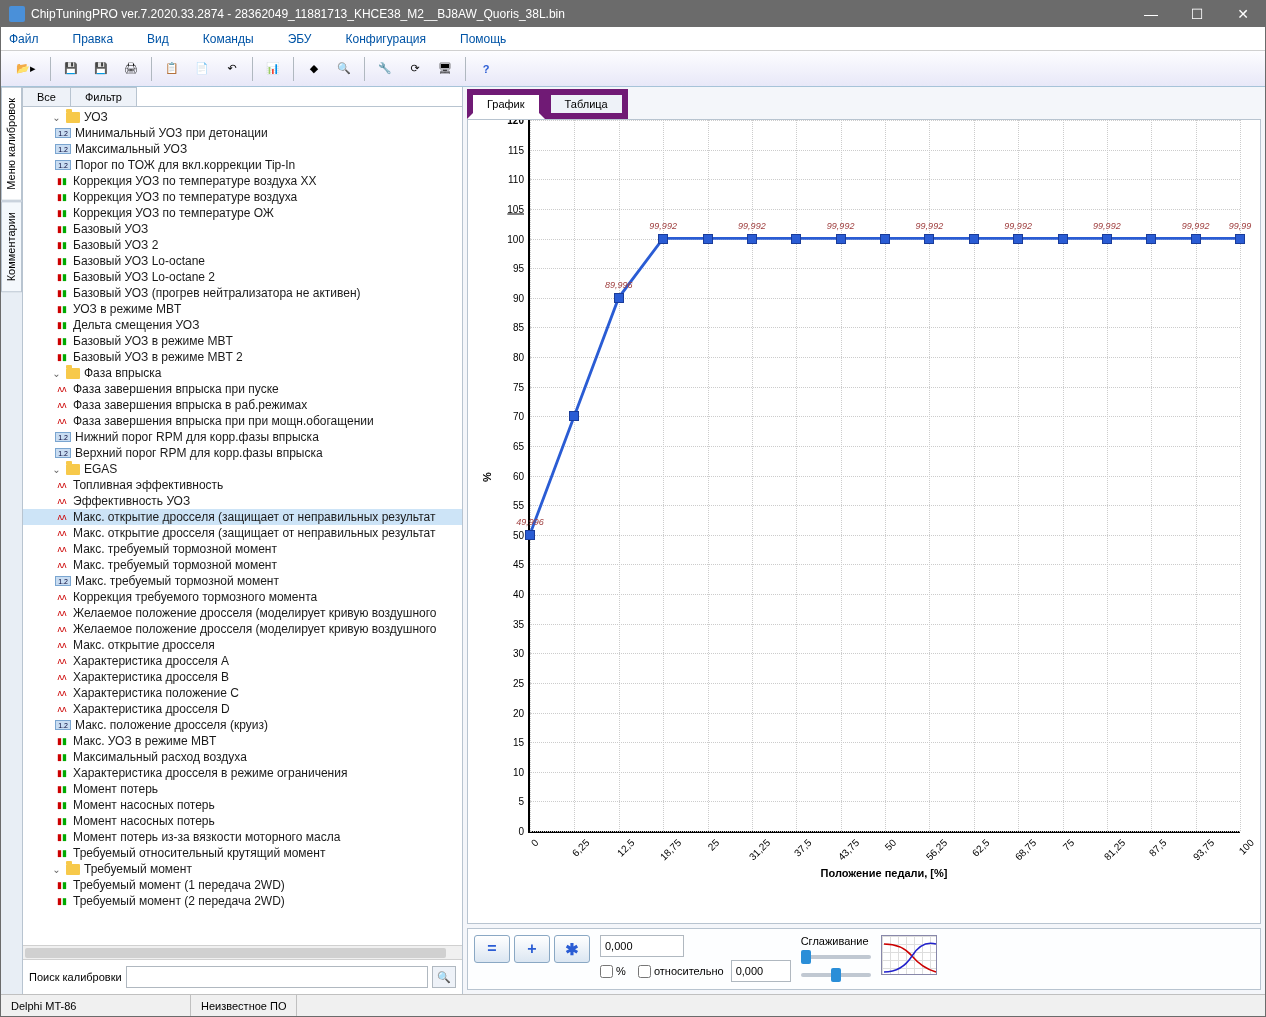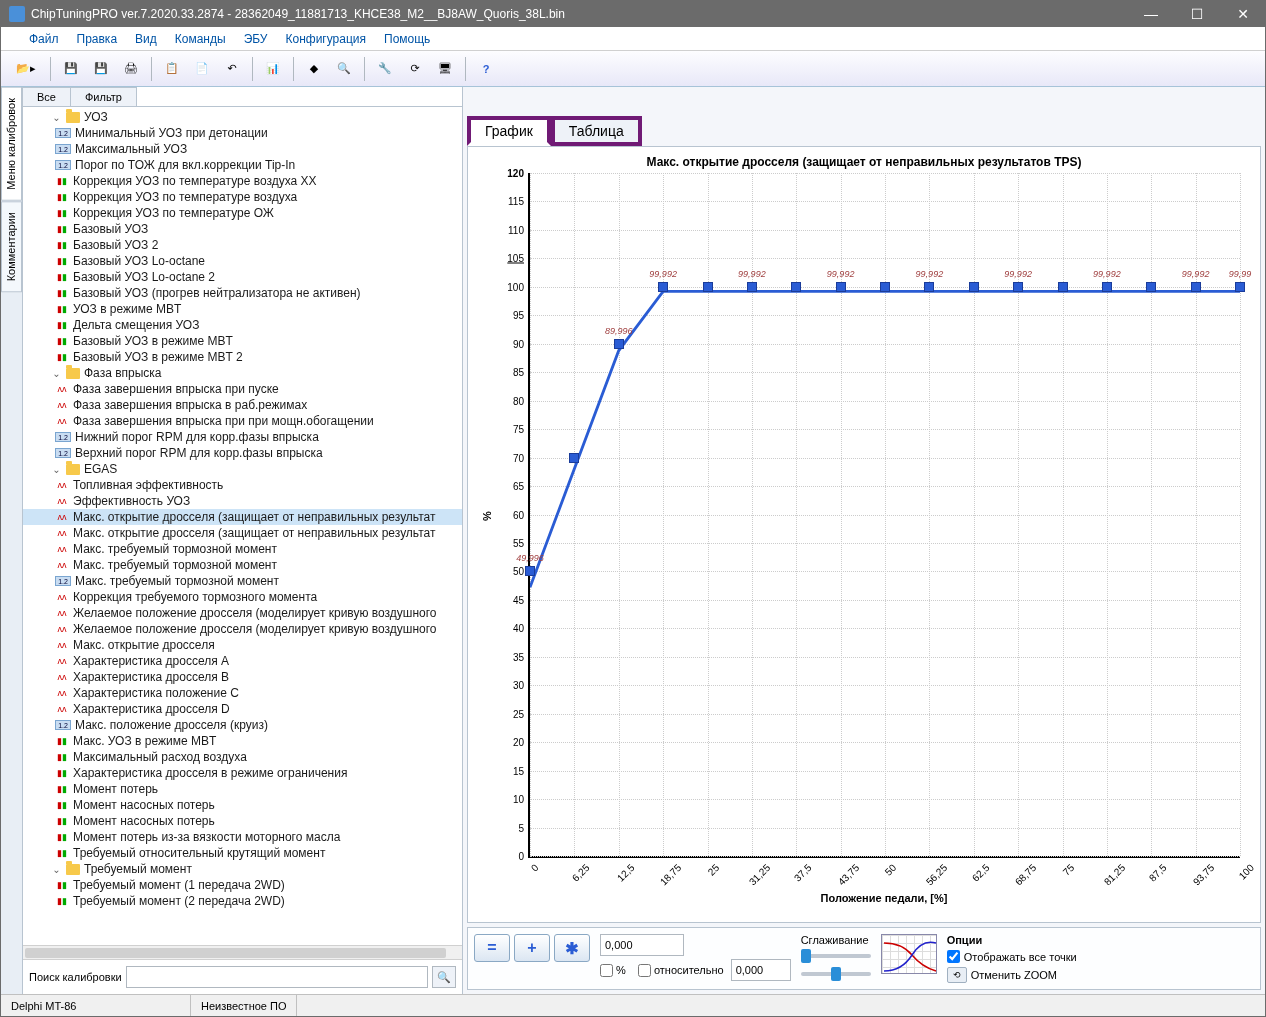--- a/index.html
+++ b/index.html
@@ -3,21 +3,21 @@
 <meta charset="utf-8">
 <style>
 * { box-sizing: border-box; margin: 0; padding: 0; }
 body { font-family: Tahoma, Arial, sans-serif; font-size: 11px; background: #fff; overflow: hidden; }
 .window { width: 1266px; height: 1017px; display: flex; flex-direction: column; border: 1px solid #6b6b6b; }
 .titlebar { background: #6b6b6b; color: #fff; height: 26px; display: flex; align-items: center; padding: 0 8px; }
 .titlebar .icon { width: 16px; height: 16px; margin-right: 6px; background: #4a90d9; border-radius: 2px; }
 .title-text { flex: 1; font-size: 12px; }
 .win-btns { display: flex; gap: 18px; font-size: 14px; }
 .win-btn { width: 28px; text-align: center; cursor: pointer; }
-.menubar { background: #fff; height: 24px; display: flex; align-items: center; padding: 0 20px; gap: 2px; border-bottom: 1px solid #d0d0d0; }
+.menubar { background: #fff; height: 24px; display: flex; align-items: center; padding: 0 0; gap: 18px; border-bottom: 1px solid #d0d0d0; }
 .menu-item { padding: 2px 8px; color: #0054a6; font-size: 12px; cursor: pointer; }
 .toolbar { background: linear-gradient(#fdfdff,#e8e8f8); height: 36px; display: flex; align-items: center; padding: 2px 8px; gap: 4px; border-bottom: 1px solid #a6c3d8; }
 .tb-btn { width: 26px; height: 26px; border: 1px solid transparent; border-radius: 3px; display: flex; align-items: center; justify-content: center; cursor: pointer; }
 .tb-sep { width: 1px; height: 24px; background: #b0b8c0; margin: 0 3px; }
 .tb-big { width: 34px; height: 30px; }
 .content { flex: 1; display: flex; overflow: hidden; }
 .side-tabs { width: 22px; background: #e8eef5; border-right: 1px solid #b8c4d0; display: flex; flex-direction: column; }
 .vtab { writing-mode: vertical-rl; transform: rotate(180deg); padding: 10px 3px; text-align: center; font-size: 11px; border: 1px solid #b8c4d0; background: #f4f8fc; cursor: pointer; }
 .vtab.active { background: #fff; }
 .tree-panel { width: 440px; display: flex; flex-direction: column; border-right: 1px solid #b8c4d0; background: #fff; }
@@ -34,21 +34,21 @@
 .red-ico { color: #c00; }
 .green-ico { color: #0a0; }
 .blue-box { background: #c9ddf2; border: 1px solid #7aa5d0; width: 16px; height: 10px; font-size: 7px; text-align: center; line-height: 9px; color: #003; }
 .indent-1 { padding-left: 28px; }
 .indent-2 { padding-left: 32px; }
 .search-row { display: flex; padding: 6px; gap: 4px; border-top: 1px solid #d0d0d0; align-items: center; }
 .search-row input { flex: 1; border: 1px solid #b0b8c0; padding: 3px 5px; height: 22px; }
 .search-btn { width: 24px; height: 22px; background: #eef2f8; border: 1px solid #b0b8c0; cursor: pointer; display:flex; align-items:center; justify-content:center; }
 .right-panel { flex: 1; display: flex; flex-direction: column; background: #f4f6fa; }
 .chart-tabs { display: flex; padding: 2px 4px 0; gap: 0; }
-.ctab { padding: 3px 14px; border: 4px solid #701a75; background: #eef2f8; font-size: 14px; cursor: pointer; margin-top: 27px; }
+.ctab { padding: 3px 14px; border: 6px solid #701a75; background: #eef2f8; font-size: 11px; cursor: pointer; }
 .ctab.active { background: #fff; border-bottom-color: #fff; }
 .chart-wrap { flex: 1; background: #fff; margin: 0 4px; border: 1px solid #b8c4d0; position: relative; overflow: hidden; }
 .chart-title { text-align: center; font-weight: bold; font-size: 12px; padding: 8px 0 4px; }
 .chart-area { position: relative; margin: 0 20px 50px 60px; height: calc(100% - 90px); }
 .plot { position: absolute; inset: 0; border-left: 2px solid #000; border-bottom: 2px solid #000; }
 .grid-line-h { position: absolute; left: 0; right: 0; border-top: 1px dotted #ccc; }
 .grid-line-v { position: absolute; top: 0; bottom: 0; border-left: 1px dotted #ccc; }
 .ytick { position: absolute; right: calc(100% + 6px); transform: translateY(-50%); font-size: 10px; }
 .xtick { position: absolute; top: calc(100% + 6px); transform: translateX(-50%) rotate(-45deg); transform-origin: top right; font-size: 10px; white-space: nowrap; }
 .xlabel { position: absolute; left: 50%; bottom: -46px; transform: translateX(-50%); font-size: 11px; font-weight: bold; }
@@ -414,21 +414,20 @@
         <div class="search-btn">🔍</div>
       </div>
     </div>
 
     <div class="right-panel">
       <div class="chart-tabs">
         <div class="ctab active">График</div>
         <div class="ctab">Таблица</div>
       </div>
       <div class="chart-wrap">
-        <div class="chart-title">Макс. открытие дросселя (защищает от неправильных результатов TPS)</div>
         <div class="chart-area" id="chartArea">
           <div class="ylabel">%</div>
           <div class="xlabel">Положение педали, [%]</div>
           <div class="plot" id="plot">
               <div class="grid-line-h" style="top:100%;"></div>
               <div class="ytick" style="top:100%;">0</div>
               <div class="grid-line-h" style="top:95.83333333333334%;"></div>
               <div class="ytick" style="top:95.83333333333334%;">5</div>
               <div class="grid-line-h" style="top:91.66666666666666%;"></div>
               <div class="ytick" style="top:91.66666666666666%;text-align:right;">10</div>
@@ -569,31 +568,20 @@
               <div class="slider-th" style="left:30px;"></div>
             </div>
         </div>
         <div class="curve-prev">
           <div class="grid"></div>
           <svg width="56" height="40" style="position:absolute;inset:0;">
             <path d="M2 8 Q20 8 30 20 T54 36" stroke="#c00" fill="none" stroke-width="1.5"></path>
             <path d="M2 36 Q20 36 30 20 T54 8" stroke="#22c" fill="none" stroke-width="1.5"></path>
           </svg>
         </div>
-        <div class="opts-block">
-          <span style="font-weight:bold;">Опции</span>
-          <div class="opt-row">
-            <input type="checkbox" checked="" style="">
-            <span>Отображать все точки</span>
-          </div>
-          <div class="opt-row">
-            <button class="zoom-btn">⟲</button>
-            <span>Отменить ZOOM</span>
-          </div>
-        </div>
       </div>
     </div>
   </div>
 
   <div class="statusbar">
     <div class="status-cell" style="width:190px;">Delphi MT-86</div>
     <div class="status-cell">Неизвестное ПО</div>
   </div>
 </div>
 

